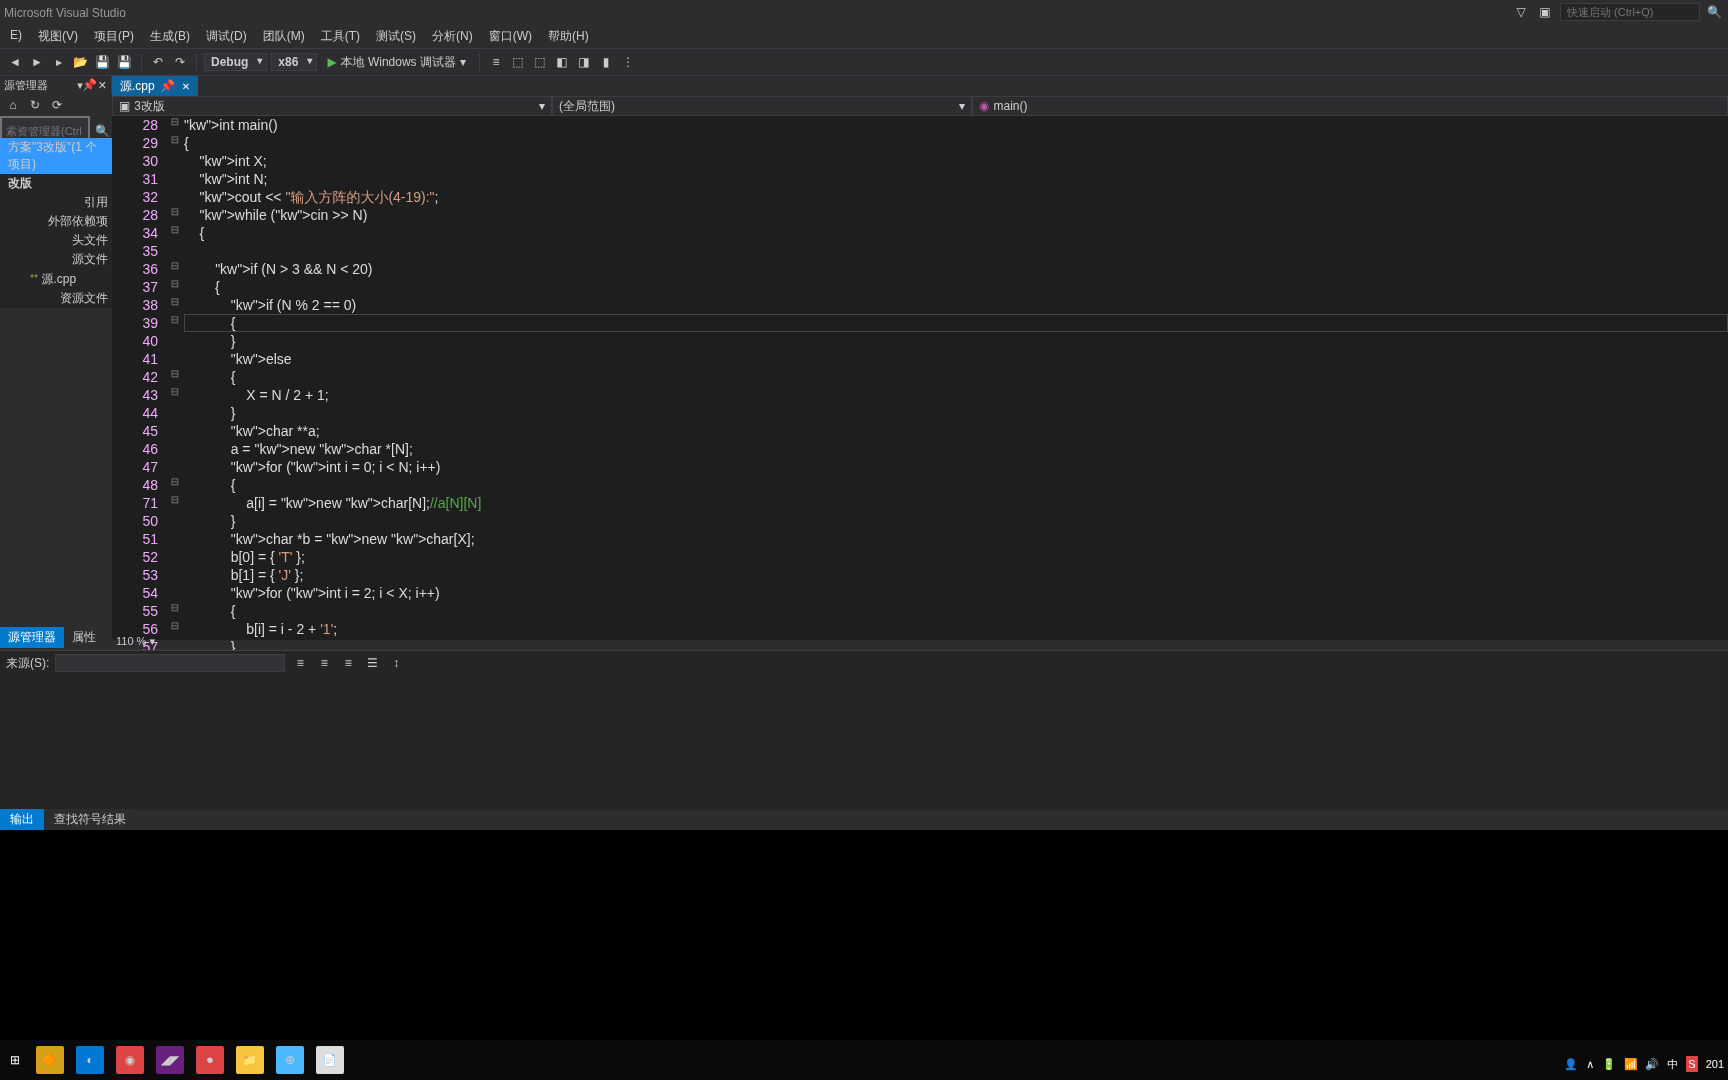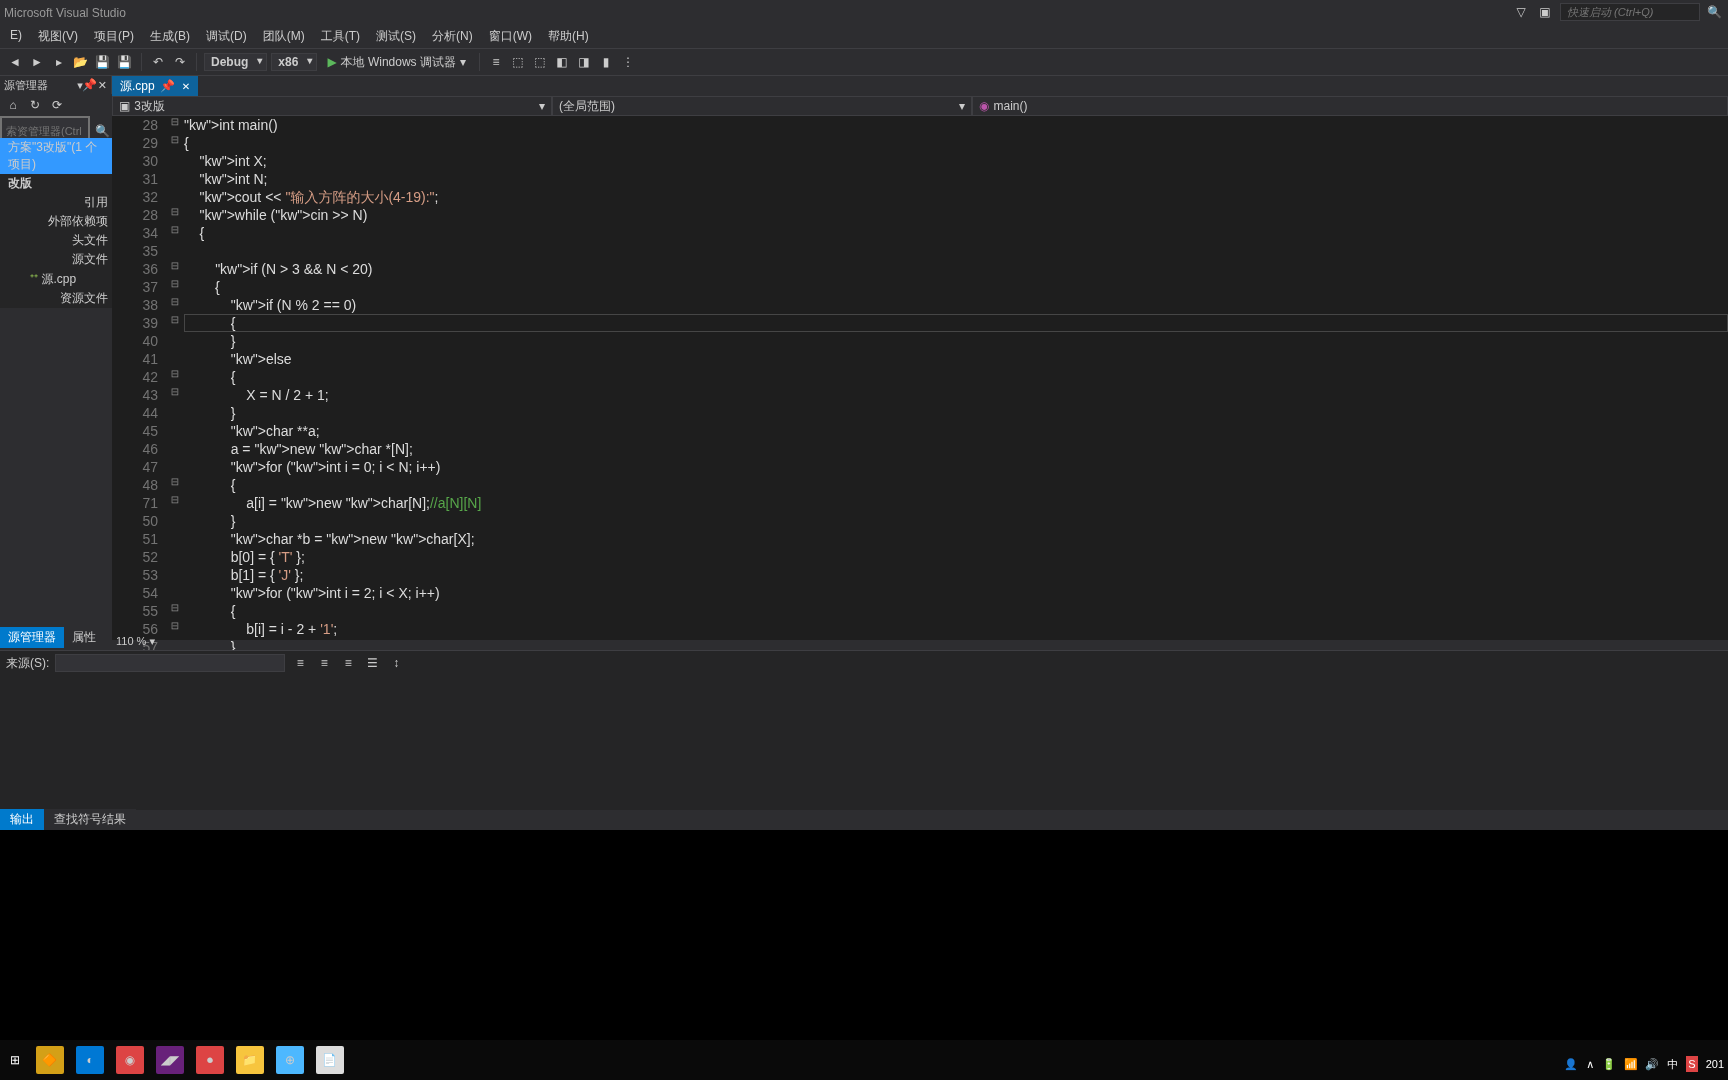--- a/index.html
+++ b/index.html
@@ -1,19 +1,19 @@
 <!DOCTYPE html>
 <html><head>
 <meta charset="utf-8">
 <style>
 * { margin: 0; padding: 0; box-sizing: border-box; font-family: "Segoe UI", "Microsoft YaHei", sans-serif; }
 body { background: #2d2d30; color: #ccc; font-size: 12px; width: 1728px; height: 1080px; overflow: hidden; position: relative; }
 .titlebar { height: 26px; background: #2d2d30; display: flex; align-items: center; padding-left: 4px; color: #999; }
 .titlebar-right { position: absolute; right: 4px; top: 3px; display: flex; gap: 6px; align-items: center; }
-.searchbox { background: #252526; border: 1px solid #3e3e42; color: #999; padding: 2px 6px; width: 140px; font-size: 11px; font-style: italic; }
+.searchbox { background: #252526; border: 1px solid #3e3e42; color: #999; padding: 2px 6px; width: 140px; font-size: 11px; }
 .menubar { height: 22px; background: #2d2d30; display: flex; padding-left: 2px; }
 .menubar span { padding: 2px 8px; color: #ccc; cursor: default; }
 .toolbar { height: 28px; background: #2d2d30; border-top: 1px solid #3e3e42; border-bottom: 1px solid #3e3e42; display: flex; align-items: center; padding: 0 6px; gap: 4px; }
 .tool-icon { width: 18px; height: 18px; color: #ccc; display: inline-flex; align-items: center; justify-content: center; }
 .dropdown { background: #333337; border: 1px solid #3e3e42; color: #ccc; padding: 1px 18px 1px 6px; font-size: 12px; position: relative; font-weight: bold; }
 .dropdown::after { content: "▾"; position: absolute; right: 4px; top: 1px; font-size: 10px; }
 .play-btn { color: #5cb85c; }
 .debugger-btn { background: #2d2d30; color: #ccc; padding: 2px 6px; display: flex; align-items: center; gap: 4px; }
 .sep { width: 1px; height: 18px; background: #3e3e42; margin: 0 3px; }
 .leftpanel-header { position: absolute; left: 0; top: 76px; width: 112px; height: 18px; background: #2d2d30; border-right: 1px solid #3e3e42; color: #ccc; font-size: 11px; padding: 1px 4px; display: flex; align-items: center; }
@@ -26,21 +26,21 @@
 .tree-item.bold { font-weight: bold; }
 .tree-sub { padding-left: 20px; text-align: right; }
 .tab-row { position: absolute; left: 112px; top: 76px; height: 20px; display: flex; }
 .tab { background: #0e639c; color: #fff; padding: 2px 8px; display: flex; align-items: center; gap: 6px; font-size: 12px; }
 .tab-close { font-size: 10px; }
 .nav-row { position: absolute; left: 112px; top: 96px; right: 0; height: 20px; background: #2d2d30; display: flex; }
 .nav-drop { background: #2d2d30; border: 1px solid #3e3e42; color: #ccc; padding: 1px 6px; font-size: 12px; display: flex; align-items: center; gap: 4px; }
 .nav-drop.large { width: 440px; }
 .nav-drop.mid { width: 420px; }
 .code-area { position: absolute; left: 112px; top: 116px; right: 0; bottom: 440px; background: #1e1e1e; font-family: Consolas, monospace; font-size: 14px; }
-.gutter { position: absolute; left: 0; top: 0; width: 56px; text-align: right; color: #737373; padding-right: 10px; }
+.gutter { position: absolute; left: 0; top: 0; width: 56px; text-align: right; color: #f0abfc; padding-right: 10px; }
 .gutter div { height: 18px; line-height: 18px; }
 .fold-col { position: absolute; left: 56px; top: 0; width: 14px; }
 .fold-col div { height: 18px; color: #888; text-align: center; font-size: 10px; }
 .code-lines { position: absolute; left: 72px; top: 0; right: 0; }
 .code-lines div { height: 18px; line-height: 18px; white-space: pre; color: #dcdcdc; }
 .hl-line { position: absolute; left: 72px; right: 0; height: 18px; border: 1px solid #464646; pointer-events: none; }
 .str { color: #d69d85; }
 .cmt { color: #57a64a; }
 .zoom-display { position: absolute; left: 116px; bottom: 432px; color: #ccc; font-size: 11px; }
 .leftpanel-tabs { position: absolute; left: 0; bottom: 432px; display: flex; }

